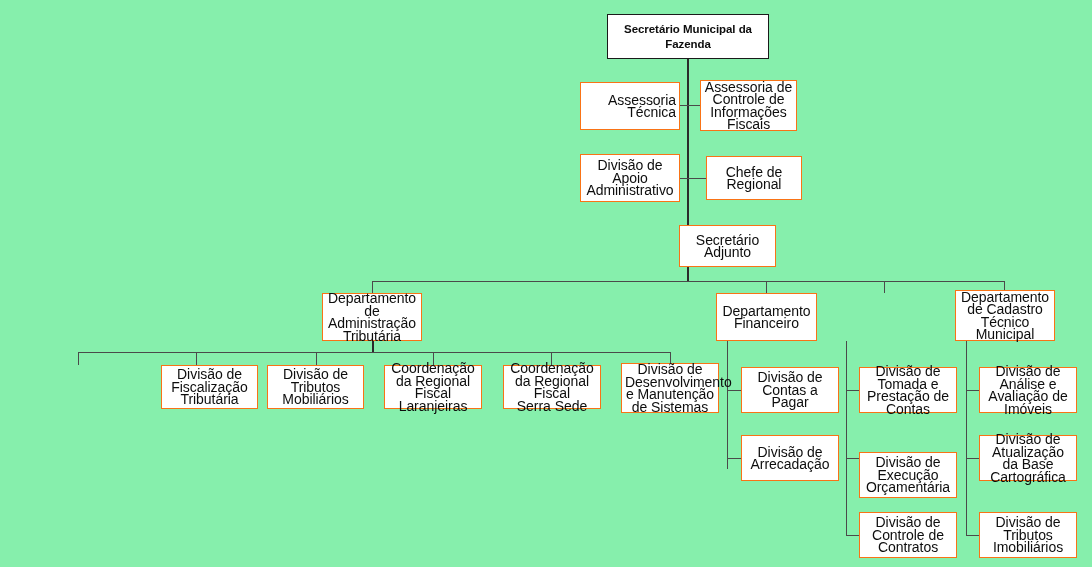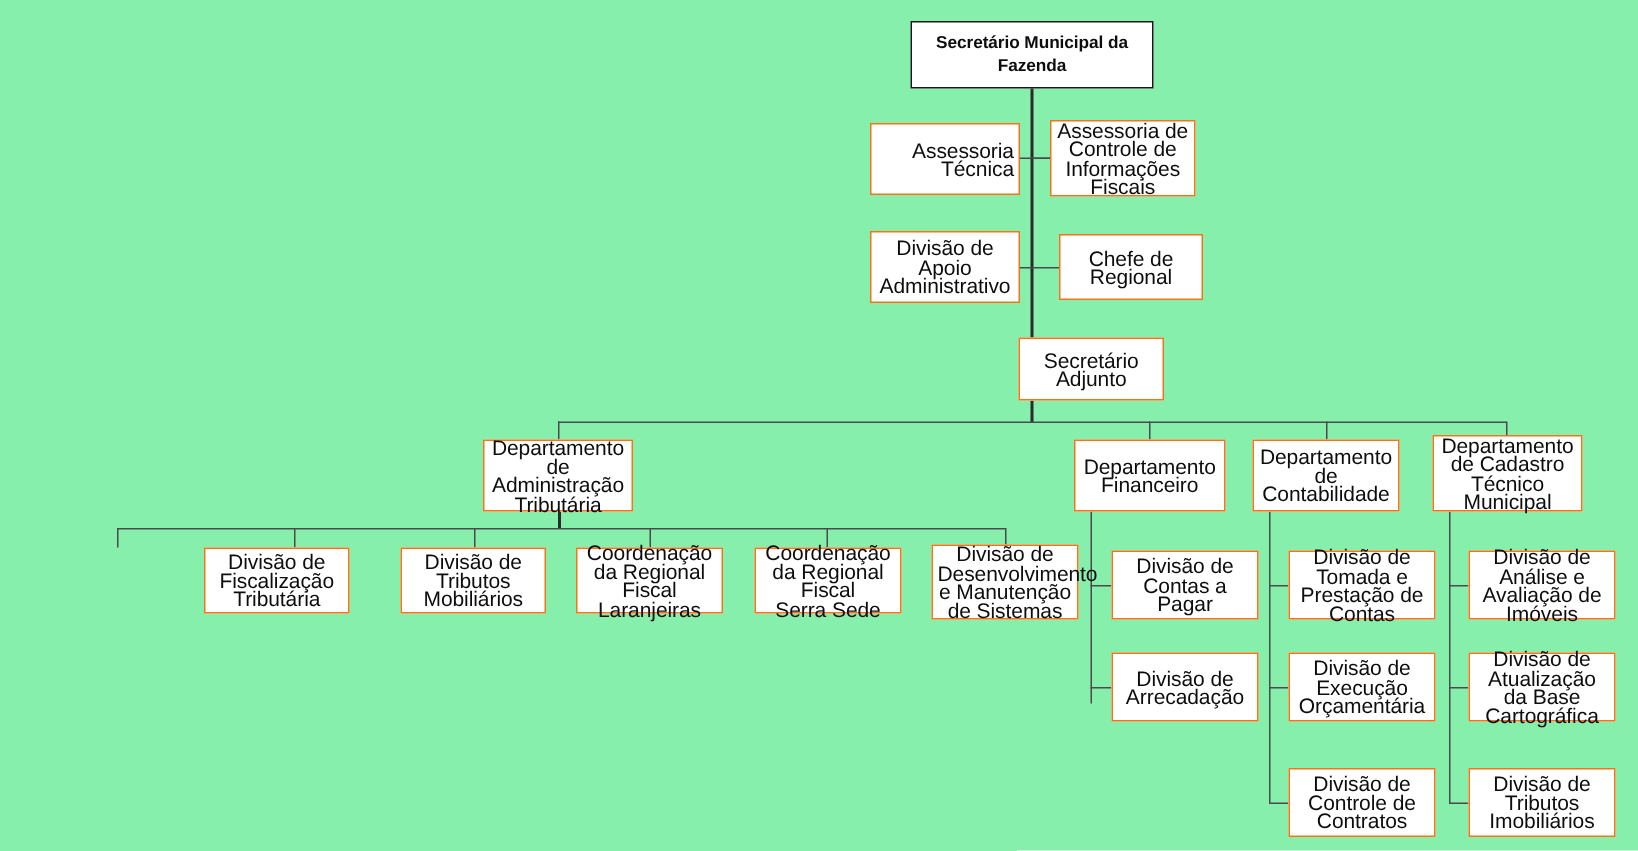--- a/index.html
+++ b/index.html
@@ -122,30 +122,27 @@
   </div>
 
   <div class="node" style="left:322px; top:293px; width:100px; height:48px;">
     <span class="lbl">Departamento de Administração Tributária</span>
   </div>
 
   <div class="node" style="left:716px; top:293px; width:101px; height:48px;">
     <span class="lbl">Departamento Financeiro</span>
   </div>
 
-  <div class="node" style="left:835px; top:293px; width:98px; height:48px;">
-    <span class="lbl">Departamento de Contabilidade</span>
-  </div>
 
   <div class="node" style="left:955px; top:290px; width:100px; height:51px;">
     <span class="lbl">Departamento de Cadastro Técnico Municipal</span>
   </div>
 
 
-  <div class="node" style="left:136px; top:365px; width:97px; height:44px;">
+  <div class="node" style="left:161px; top:365px; width:97px; height:44px;">
     <span class="lbl">Divisão de Fiscalização Tributária</span>
   </div>
 
   <div class="node" style="left:267px; top:365px; width:97px; height:44px;">
     <span class="lbl">Divisão de Tributos Mobiliários</span>
   </div>
 
   <div class="node" style="left:384px; top:365px; width:98px; height:44px;">
     <span class="lbl">Coordenação da Regional Fiscal Laranjeiras</span>
   </div>
@@ -164,21 +161,21 @@
   </div>
 
   <div class="node" style="left:741px; top:435px; width:98px; height:46px;">
     <span class="lbl">Divisão de Arrecadação</span>
   </div>
 
   <div class="node" style="left:859px; top:367px; width:98px; height:46px;">
     <span class="lbl">Divisão de Tomada e Prestação de Contas</span>
   </div>
 
-  <div class="node" style="left:859px; top:435px; width:98px; height:46px;">
+  <div class="node" style="left:859px; top:452px; width:98px; height:46px;">
     <span class="lbl">Divisão de Execução Orçamentária</span>
   </div>
 
   <div class="node" style="left:859px; top:512px; width:98px; height:46px;">
     <span class="lbl">Divisão de Controle de Contratos</span>
   </div>
 
   <div class="node" style="left:979px; top:367px; width:98px; height:46px;">
     <span class="lbl">Divisão de Análise e Avaliação de Imóveis</span>
   </div>

